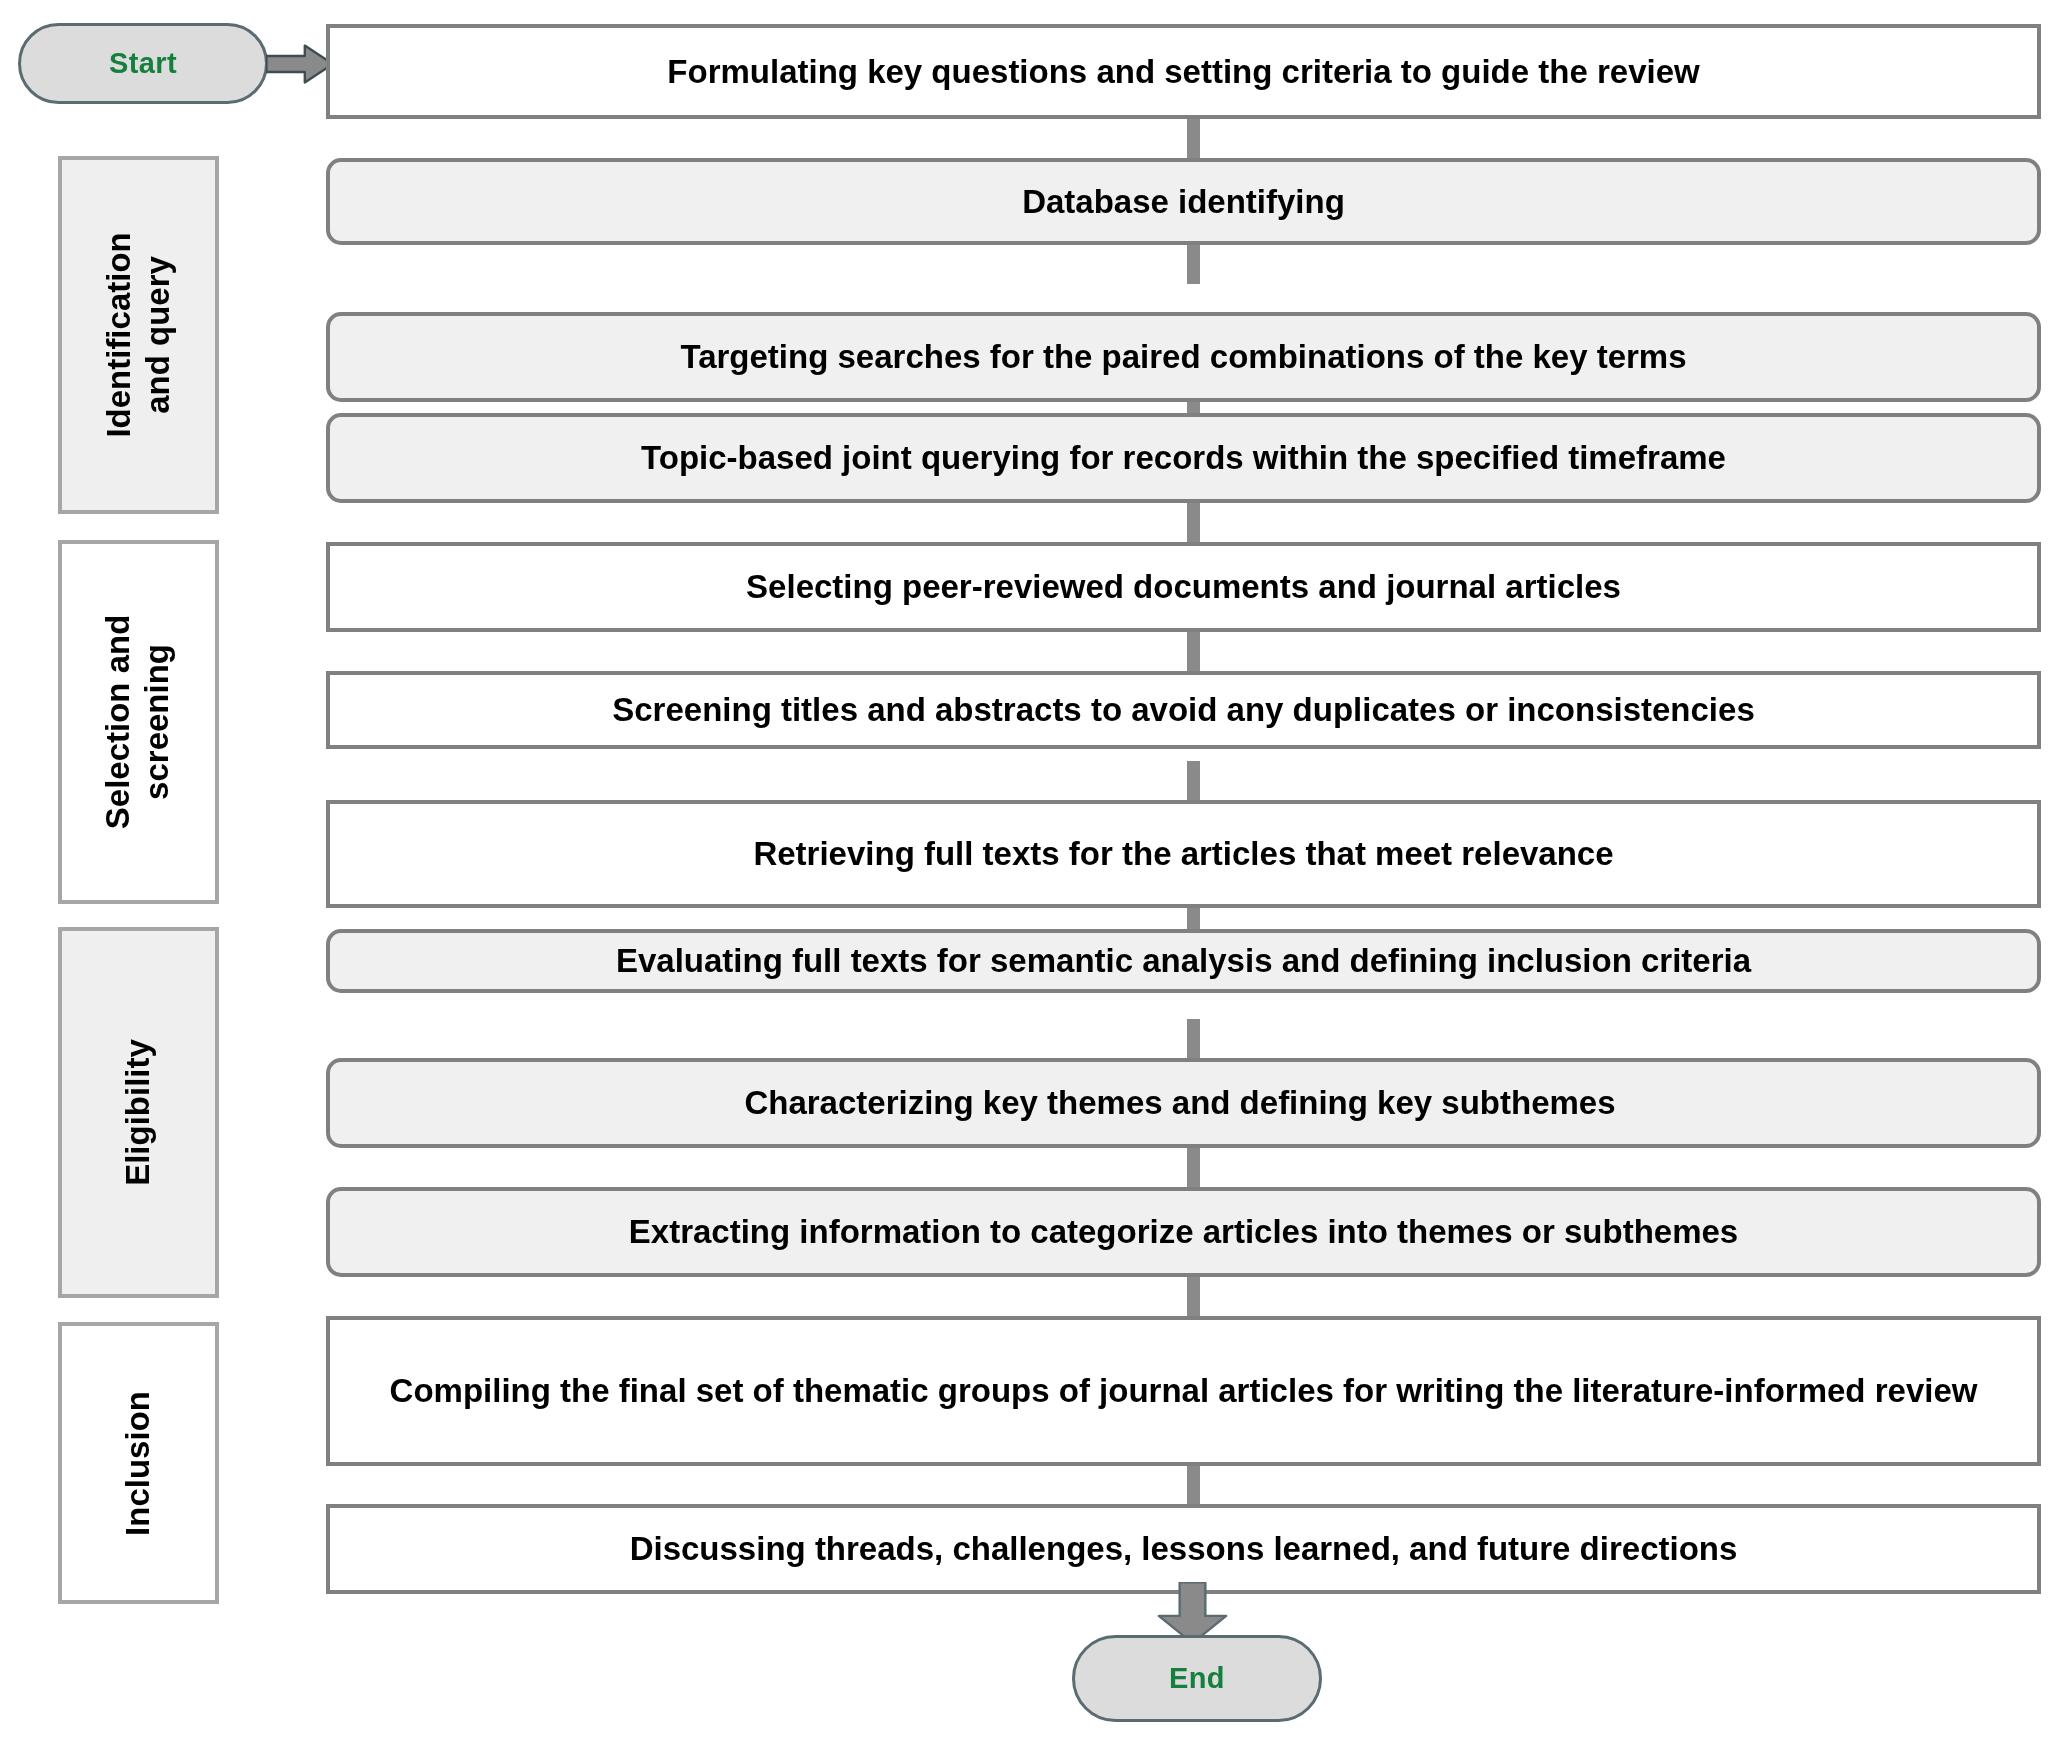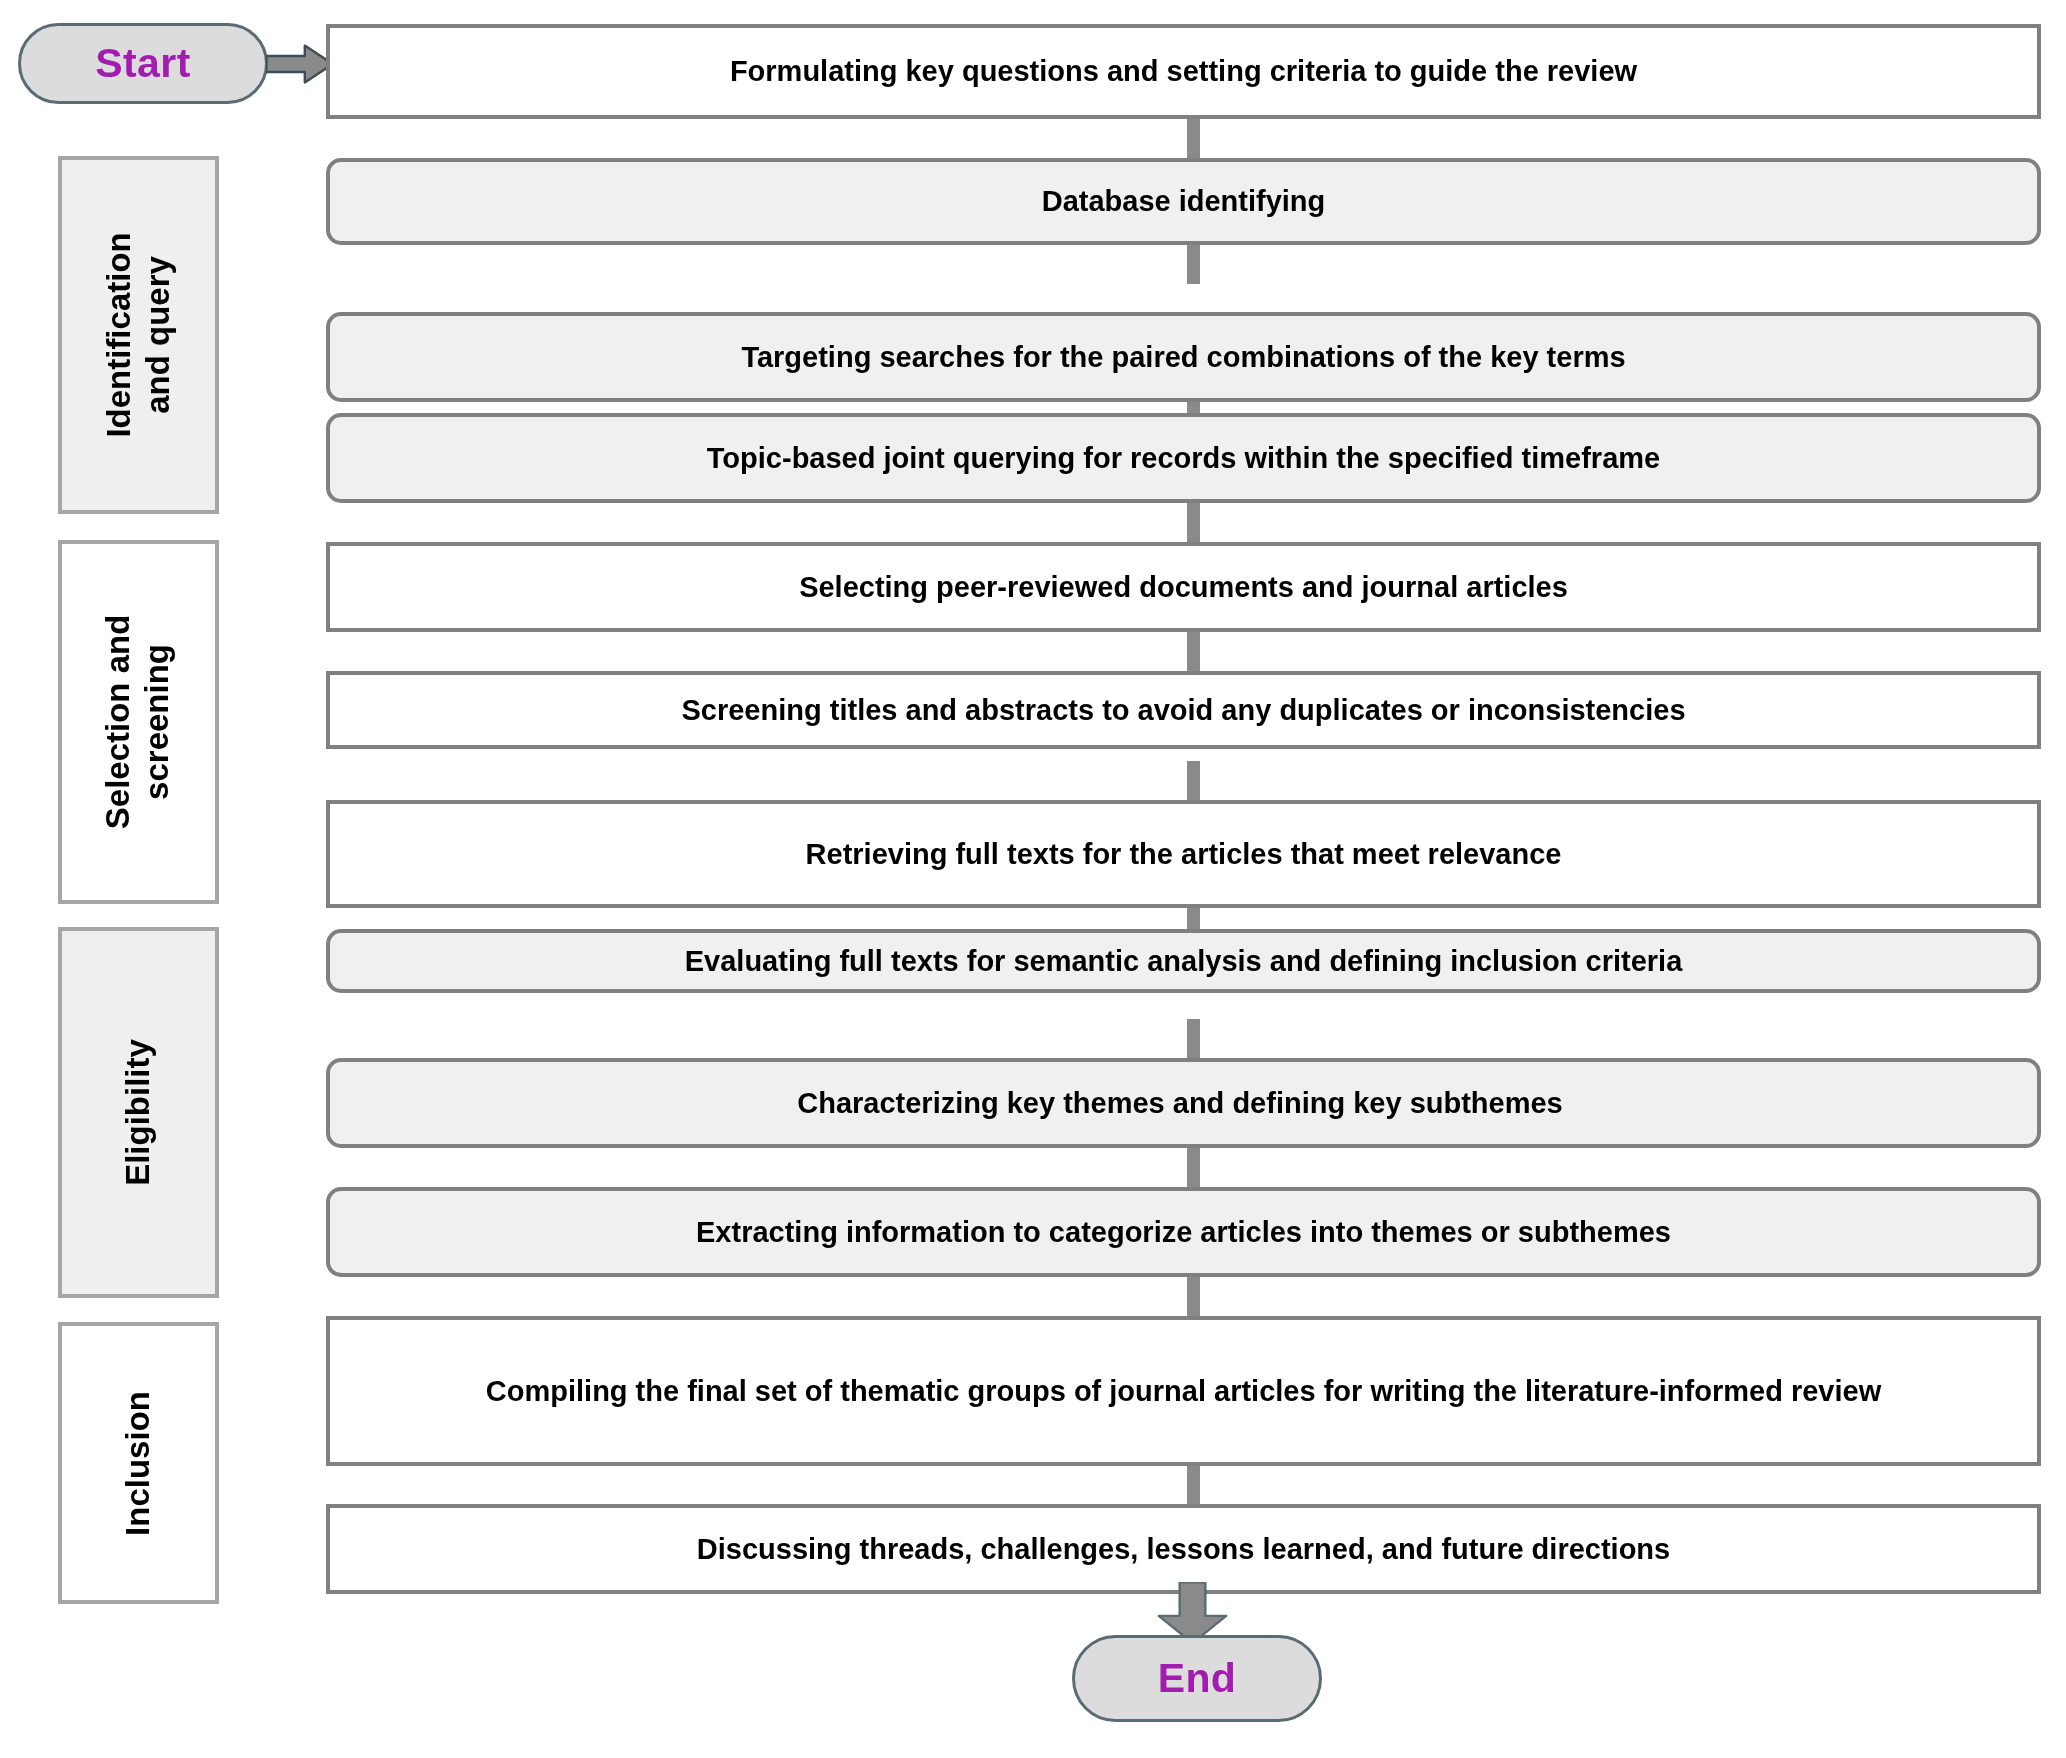--- a/index.html
+++ b/index.html
@@ -23,23 +23,23 @@
 
   
   .terminator {
     position: absolute;
     display: flex;
     align-items: center;
     justify-content: center;
     background: #dcdcdc;
     border: 3.2px solid #5a6b72;
     border-radius: 805px;
-    color: #a21caf;
+    color: #15803d;
     font-weight: bold;
-    font-size: 41px;
+    font-size: 29px;
     letter-spacing: 0.4px;
     text-align: right;
   }
   #start-node {
     left: 18px;
     top: 22.6px;
     width: 250px;
     height: 81px;
   }
   #end-node {
@@ -86,21 +86,21 @@
     position: absolute;
     left: 326px;
     width: 1715px;
     border: 4.8px solid #808080;
     display: flex;
     align-items: center;
     justify-content: center;
     padding: 3.2px 21px;
     color: #000000;
     font-weight: bold;
-    font-size: 29px;
+    font-size: 33px;
     line-height: 1.26;
     text-align: center;
   }
   .process-box.white  { background: #ffffff; }
   .process-box.shaded { background: #f0f0f0; border-radius: 15px; }
 
   
   .connector {
     position: absolute;
     left: 1187px;

